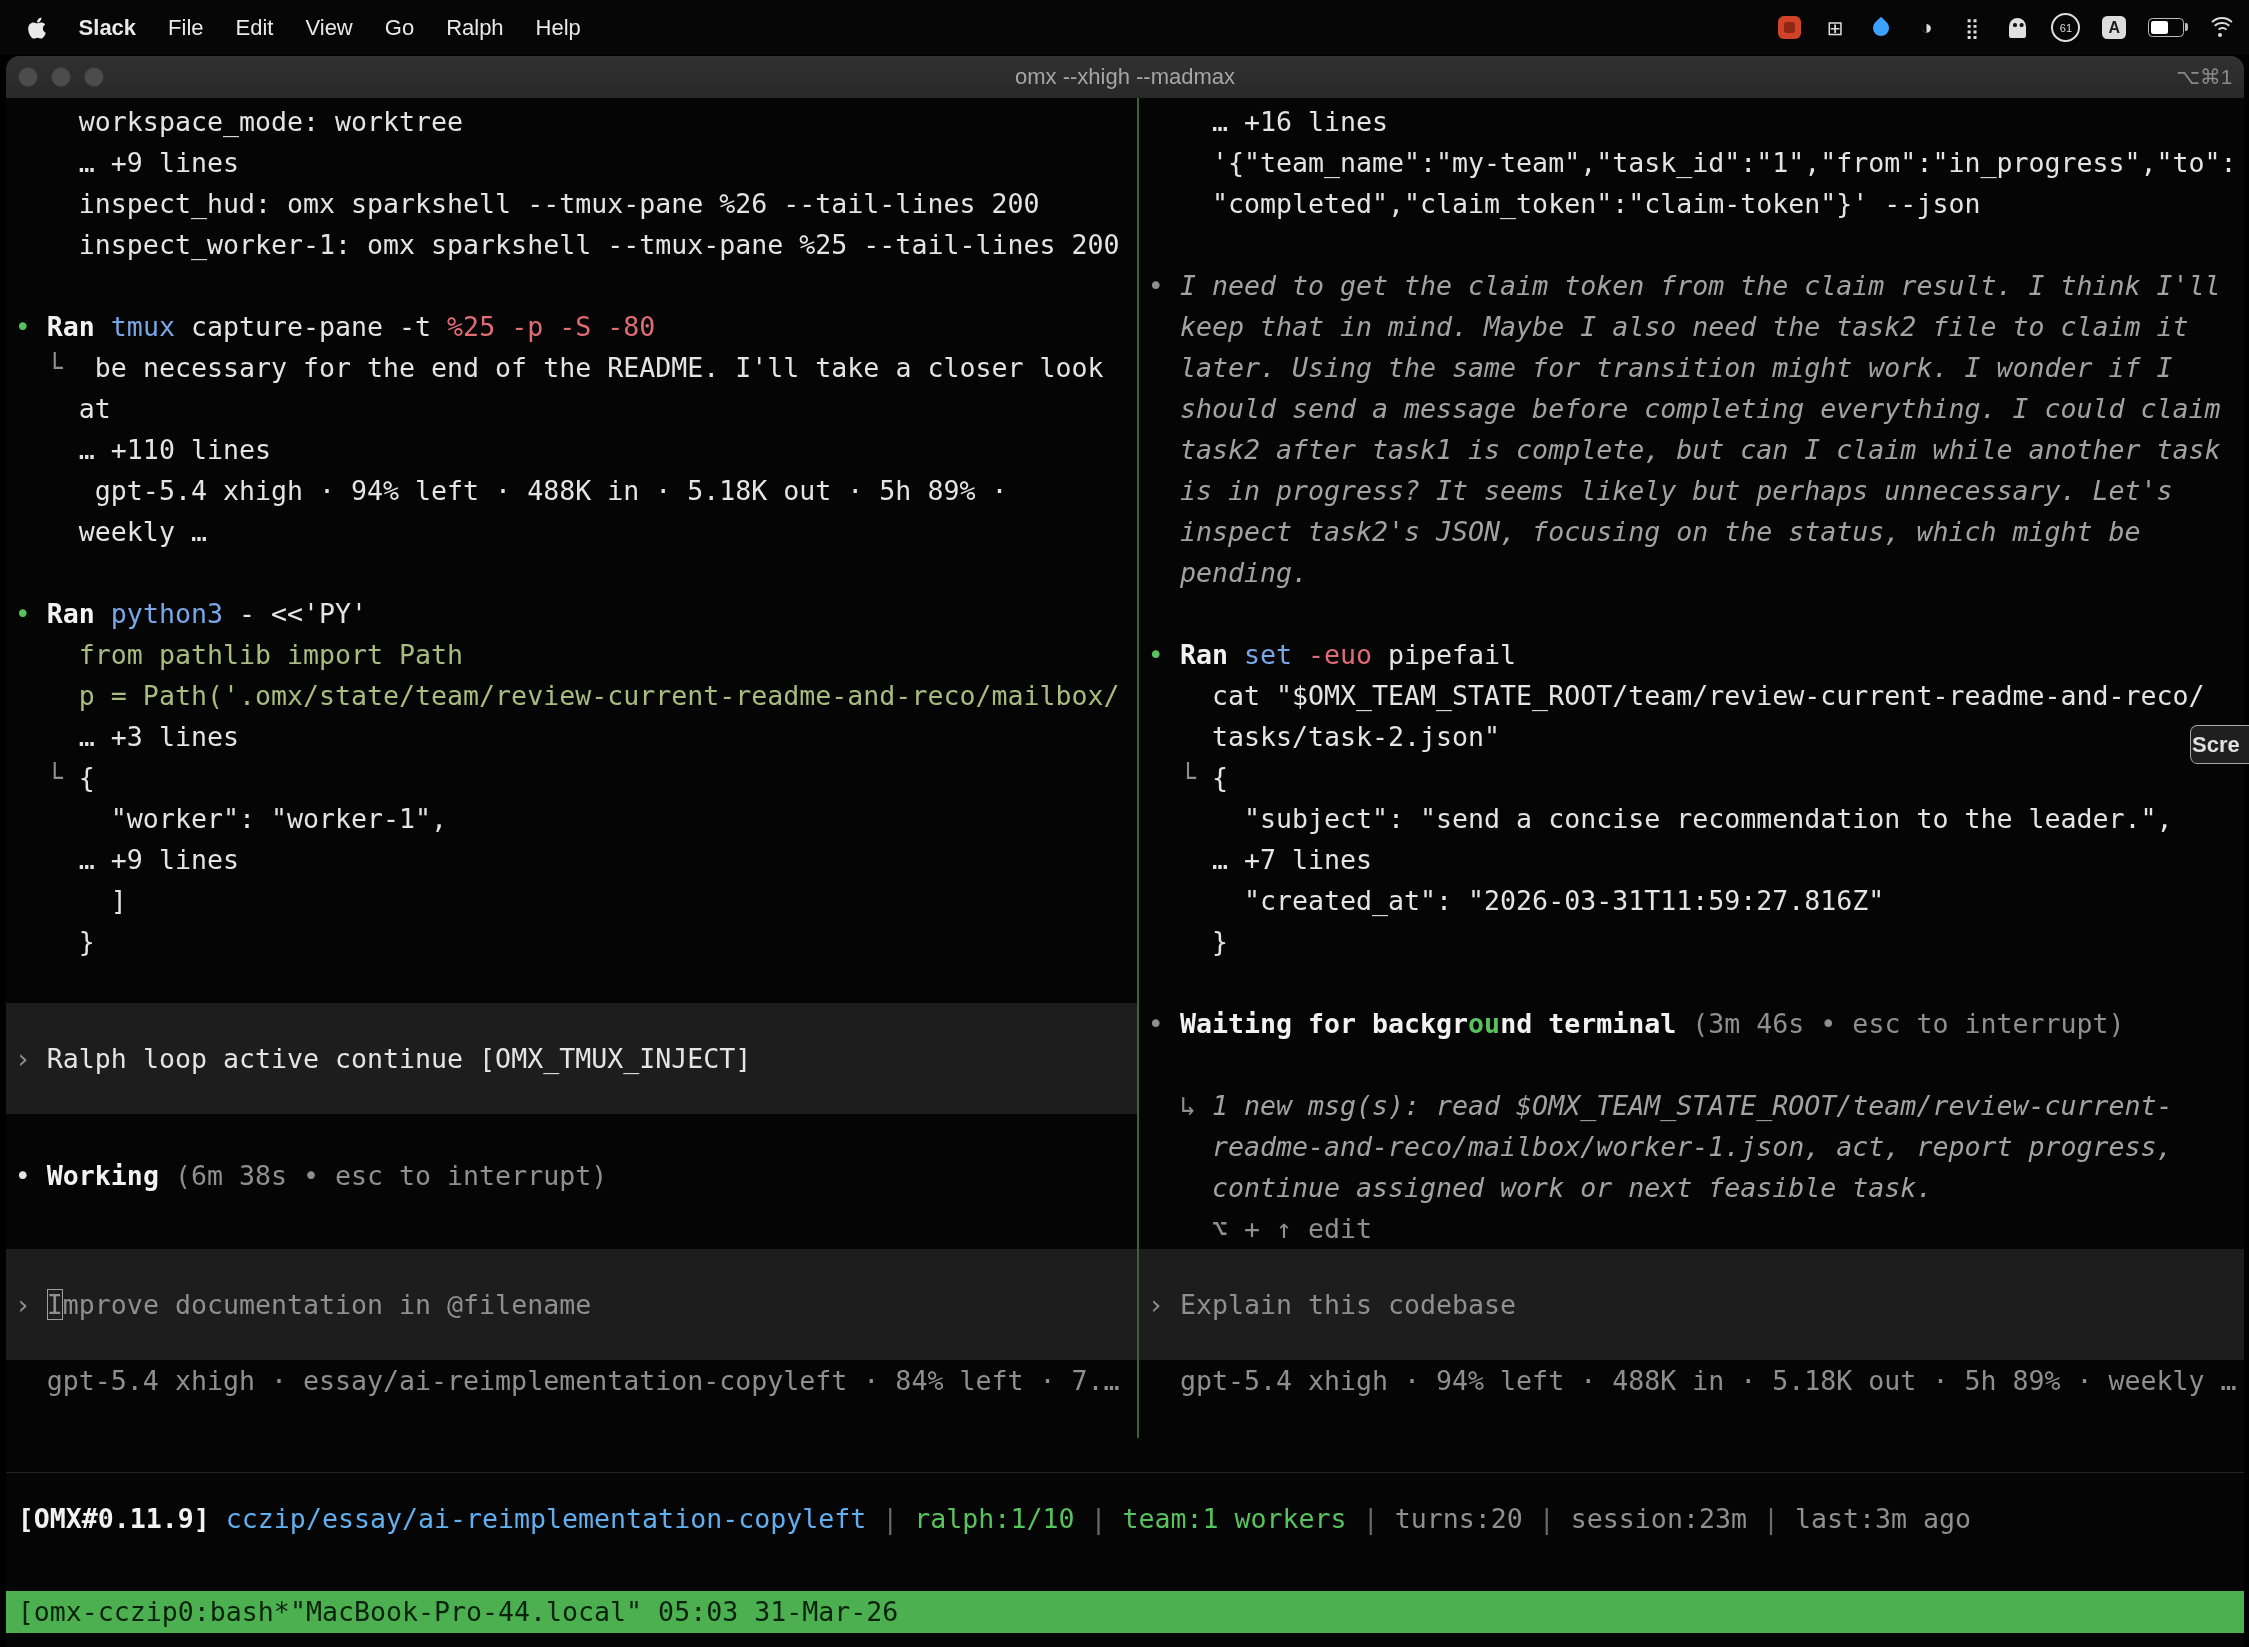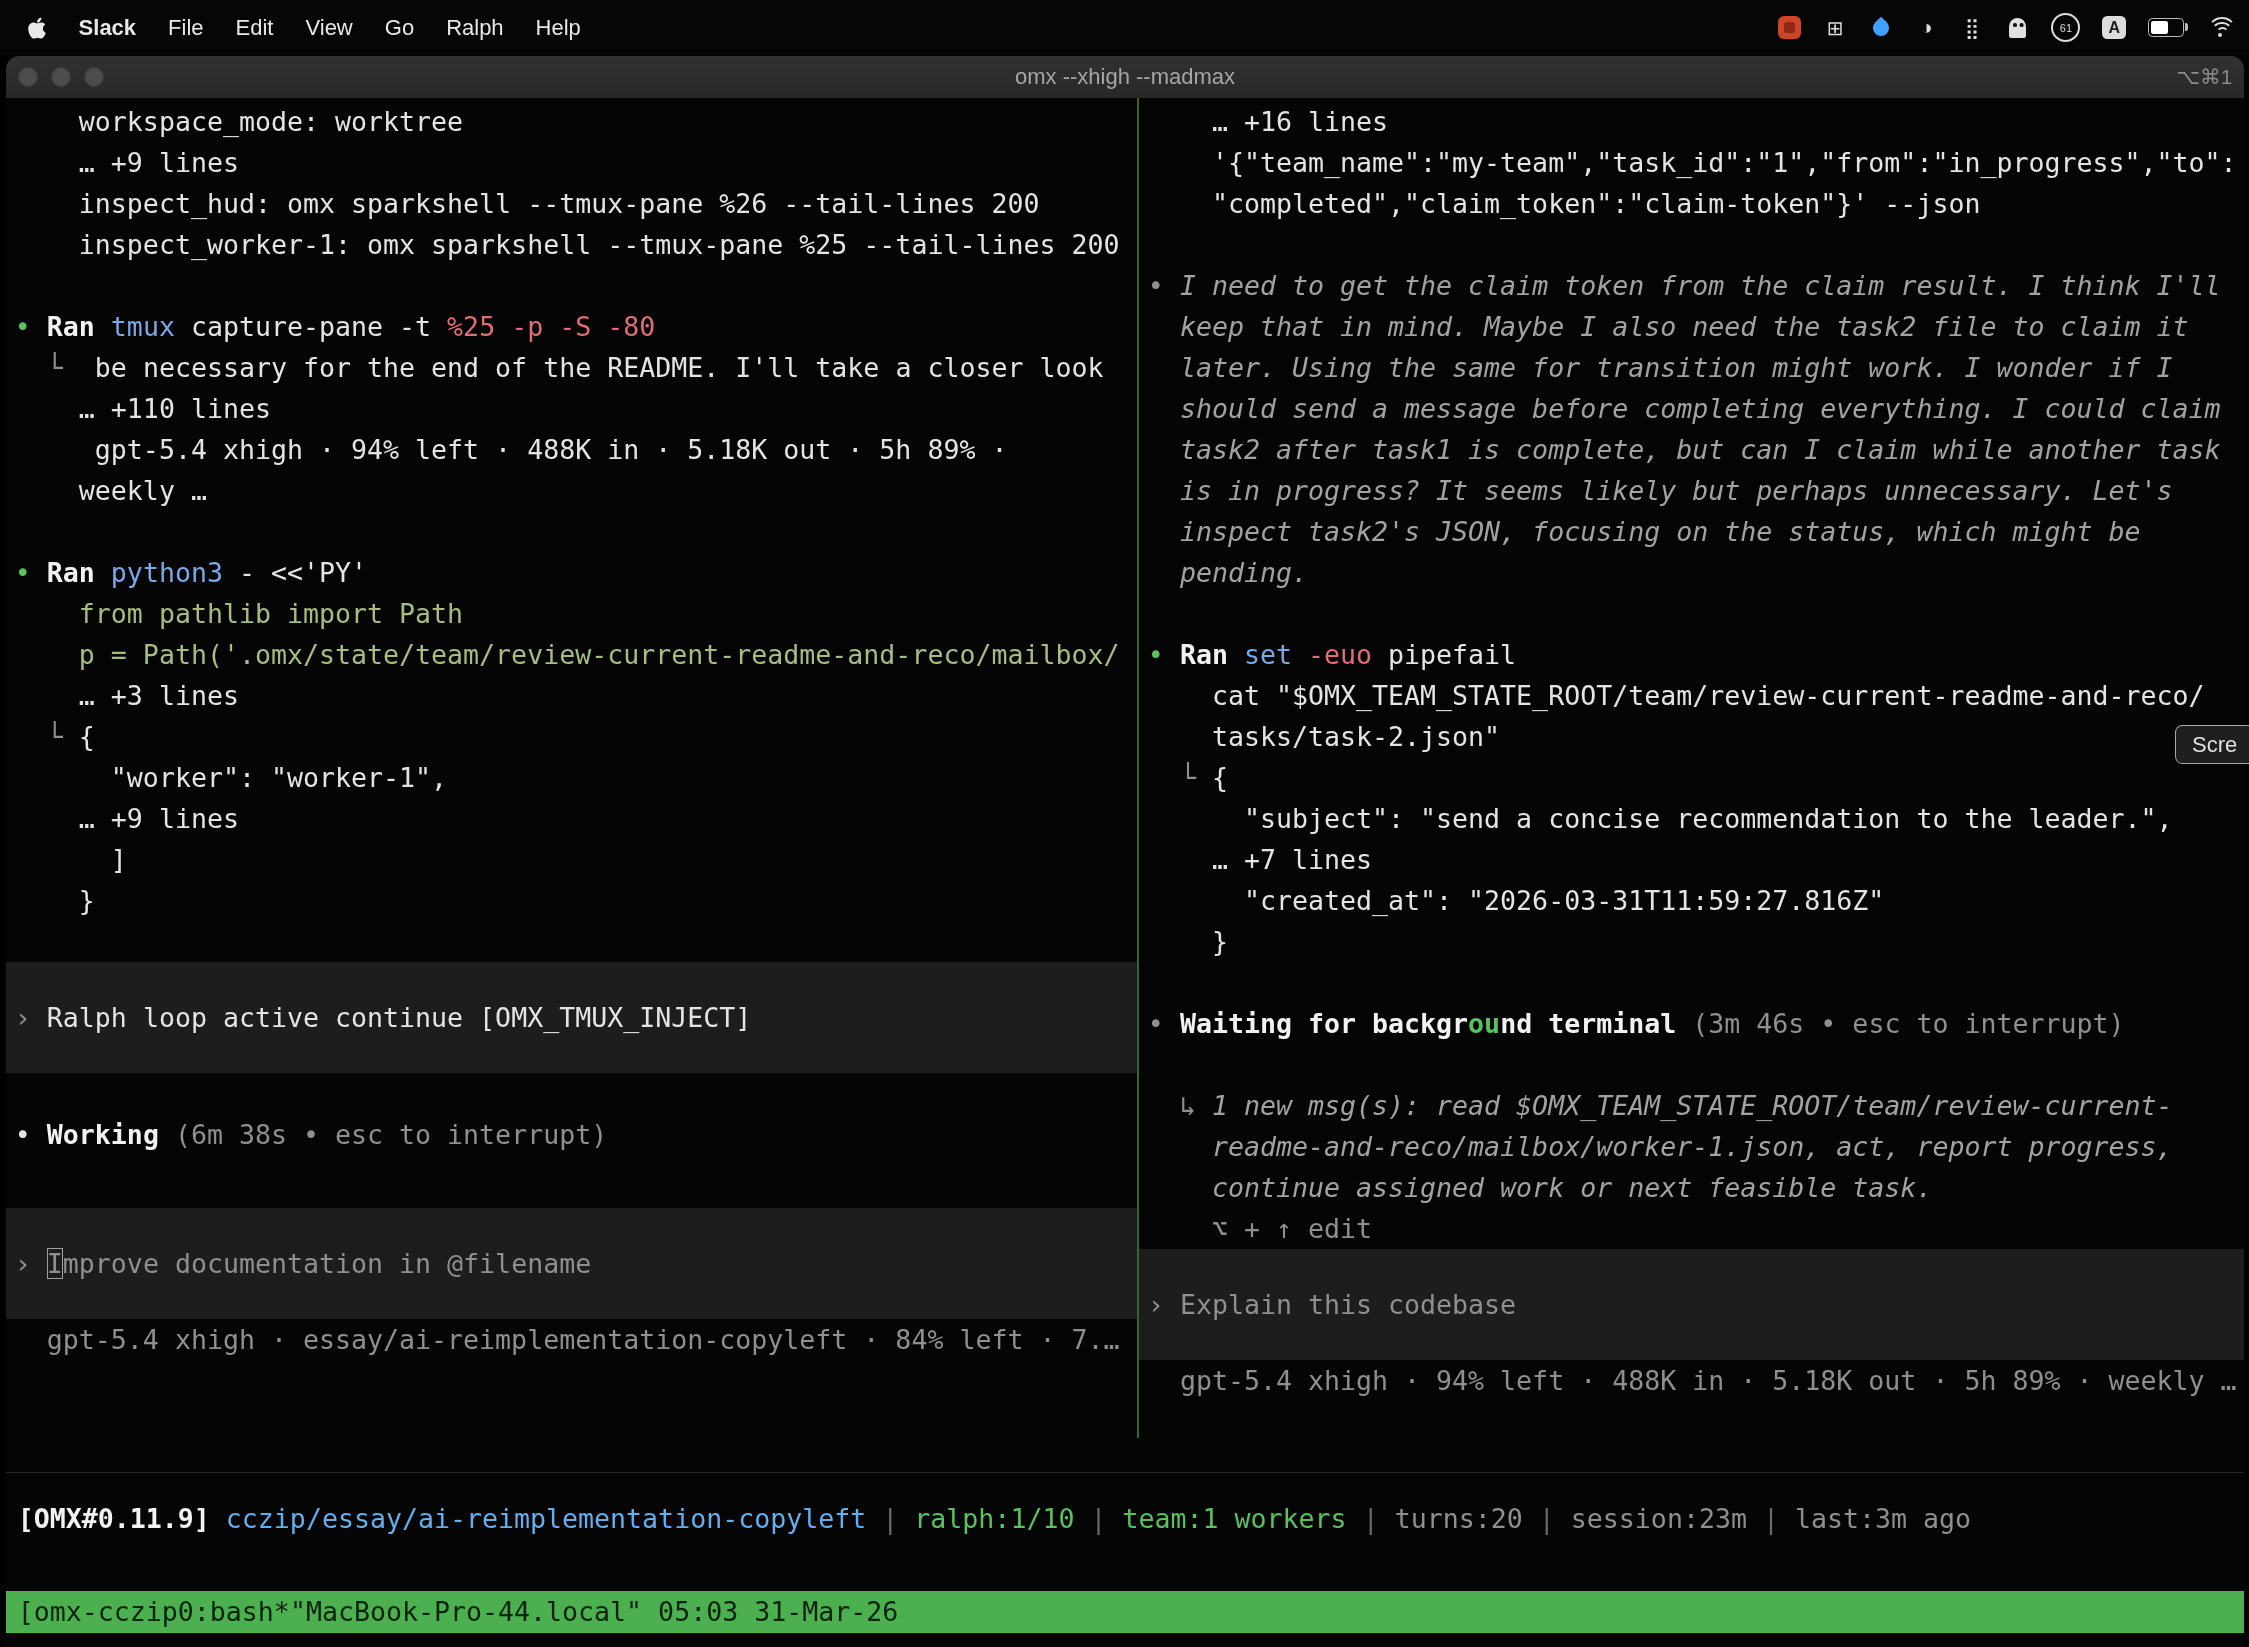--- a/index.html
+++ b/index.html
@@ -59,21 +59,21 @@
   .it{font-style:italic;color:#a2a2a2;}
   .cursor{outline:1.5px solid #9f9f9f;outline-offset:-1.5px;}
 
   
   .bottomline{position:absolute;top:1416px;left:0;right:0;border-top:1.5px solid #242424;padding:25px 0 0 11.8px;font-family:"DejaVu Sans Mono",monospace;font-size:26.6px;color:#e4e4e4;}
 
   
   .tmuxbar{position:absolute;left:0;right:0;bottom:15.5px;height:42px;background:#4caf50;display:flex;align-items:center;justify-content:flex-start;padding:0 11.8px;font-family:"DejaVu Sans Mono",monospace;font-size:26.6px;color:#09230c;white-space:pre;}
 
   
-  .overlay{position:absolute;right:0;top:725px;height:37px;width:58px;background:#1f1f1f;border:1.5px solid #a8a8a8;border-right:none;border-radius:7.4px 0 0 7.4px;color:#e0e0e0;font-size:22px;line-height:37px;padding-left:16px;overflow:hidden;font-family:"Liberation Sans",sans-serif;}
+  .overlay{position:absolute;right:0;top:725px;height:37px;width:58px;background:#1f1f1f;border:1.5px solid #a8a8a8;border-right:none;border-radius:7.4px 0 0 7.4px;color:#e0e0e0;font-size:22px;line-height:37px;padding-left:1px;overflow:hidden;font-family:"Liberation Sans",sans-serif;font-weight:bold;}
 </style>
 </head>
 <body>
 
 <div class="screen">
 
   <div class="menubar">
     <div class="mb-left">
       <span class="apple">
         <svg viewBox="0 0 384 512">
@@ -129,20 +129,21 @@
 
     <div class="panes">
       <div class="pane left">
           <div class="row"><span>    workspace_mode: worktree</span></div>
           <div class="row"><span>    … +9 lines</span></div>
           <div class="row"><span>    inspect_hud: omx sparkshell --tmux-pane %26 --tail-lines 200</span></div>
           <div class="row"><span>    inspect_worker-1: omx sparkshell --tmux-pane %25 --tail-lines 200</span></div>
           <div class="row"></div>
           <div class="row"><span class="grn">• </span><span class="b">Ran </span><span class="blue">tmux </span><span>capture-pane -t </span><span class="red">%25 </span><span class="red">-p -S -80</span></div>
           <div class="row"><span class="dim">  └  </span><span>be necessary for the end of the README. I'll take a closer look</span></div>
+          <div class="row"><span>    at</span></div>
           <div class="row"><span>    … +110 lines</span></div>
           <div class="row"><span>     gpt-5.4 xhigh · 94% left · 488K in · 5.18K out · 5h 89% ·</span></div>
           <div class="row"><span>    weekly …</span></div>
           <div class="row"></div>
           <div class="row"><span class="grn">• </span><span class="b">Ran </span><span class="blue">python3 </span><span>- &lt;&lt;'PY'</span></div>
           <div class="row"><span class="py">    from pathlib import Path</span></div>
           <div class="row"><span class="py">    p = Path('.omx/state/team/review-current-readme-and-reco/mailbox/</span></div>
           <div class="row"><span>    … +3 lines</span></div>
           <div class="row"><span class="dim">  └ </span><span>{</span></div>
           <div class="row"><span>      "worker": "worker-1",</span></div>

